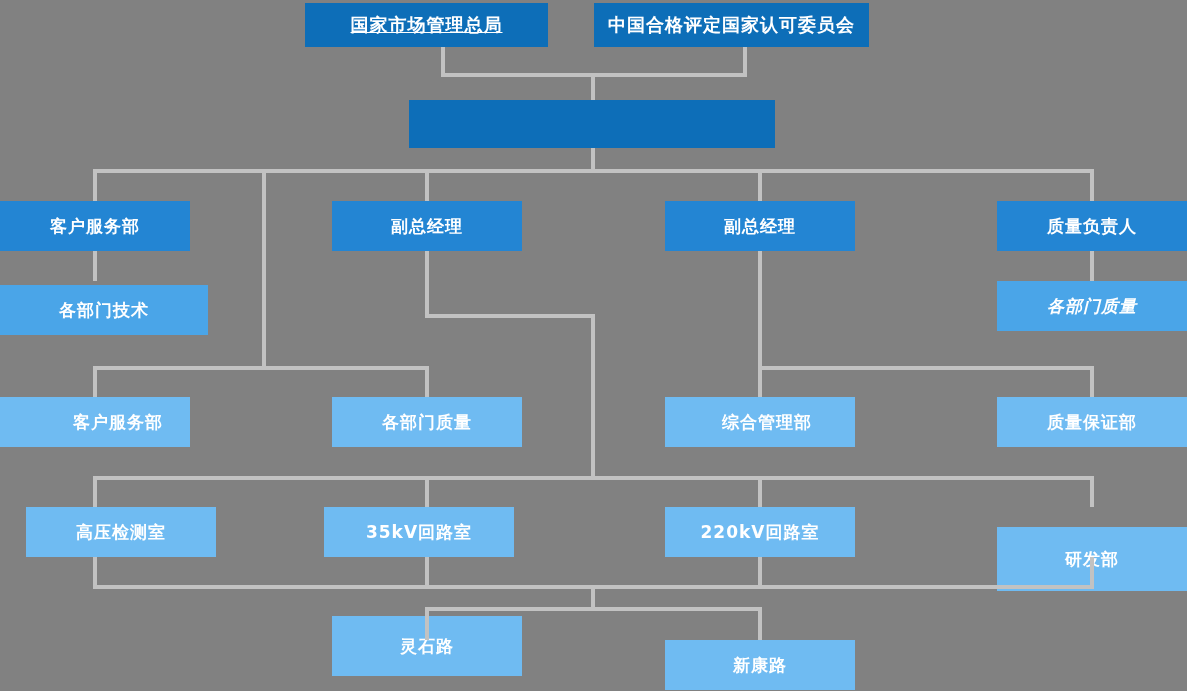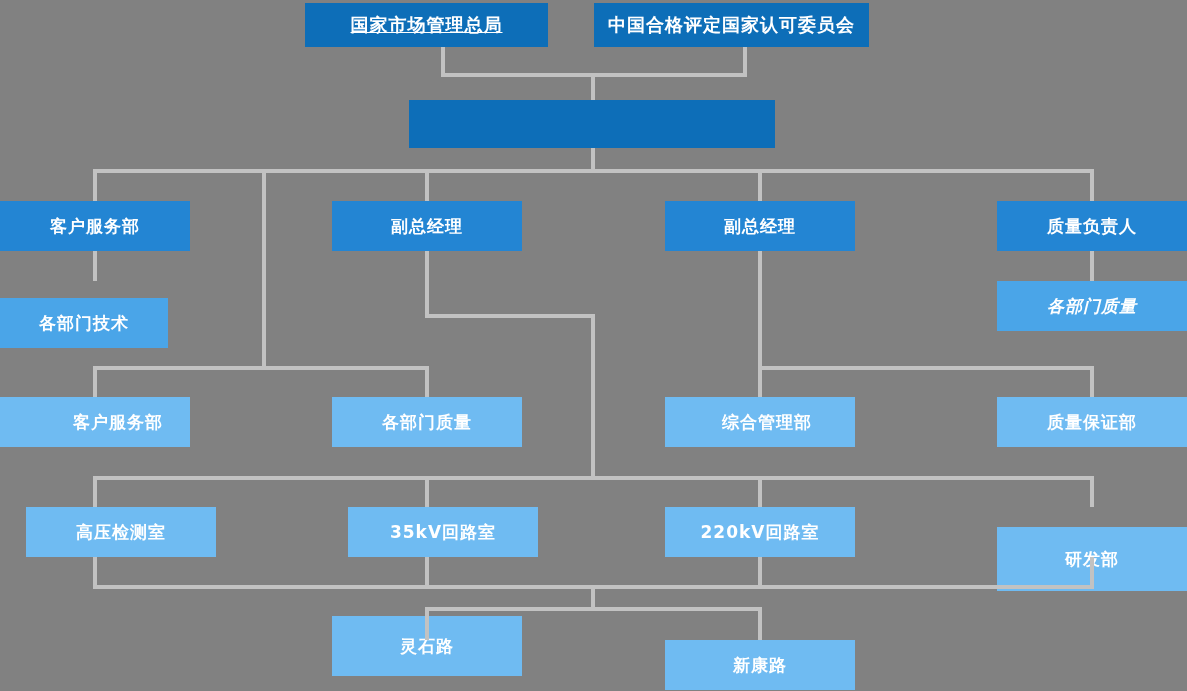--- a/index.html
+++ b/index.html
@@ -42,30 +42,30 @@
 <div class="node top c-dark" style="left:305px;  top:3px;   width:243px; height:44px;text-decoration:underline;">国家市场管理总局</div>
 <div class="node top c-dark" style="left:594px;  top:3px;   width:275px; height:44px;">中国合格评定国家认可委员会</div>
 
 <div class="node c-dark" style="left:409px;  top:100px; width:366px; height:48px;"></div>
 
 <div class="node c-medium" style="left:0px;    top:201px; width:190px; height:50px;">客户服务部</div>
 <div class="node c-medium" style="left:332px;  top:201px; width:190px; height:50px;">副总经理</div>
 <div class="node c-medium" style="left:665px;  top:201px; width:190px; height:50px;">副总经理</div>
 <div class="node c-medium" style="left:997px;  top:201px; width:190px; height:50px;">质量负责人</div>
 
-<div class="node c-light" style="left:0px;    top:298px; width:168px; height:50px;">各部门技术</div>
+<div class="node c-light" style="left:0px;    top:285px; width:208px; height:50px;">各部门技术</div>
 <div class="node c-light" style="left:997px;  top:281px; width:190px; height:50px;font-style:italic;">各部门质量</div>
 
 <div class="node c-lighter" style="left:0px;    top:397px; width:190px; height:50px;padding-left:46px;">客户服务部</div>
 <div class="node c-lighter" style="left:332px;  top:397px; width:190px; height:50px;">各部门质量</div>
 <div class="node c-lighter" style="left:665px;  top:397px; width:190px; height:50px;padding-left:14px;">综合管理部</div>
 <div class="node c-lighter" style="left:997px;  top:397px; width:190px; height:50px;">质量保证部</div>
 
 <div class="node c-lighter" style="left:0px;    top:507px; width:190px; height:50px;margin-left:26px;">高压检测室</div>
-<div class="node c-lighter" style="left:348px;  top:507px; width:190px; height:50px;">35kV回路室</div>
+<div class="node c-lighter" style="left:324px;  top:507px; width:190px; height:50px;">35kV回路室</div>
 <div class="node c-lighter" style="left:665px;  top:507px; width:190px; height:50px;text-align:center;">220kV回路室</div>
 <div class="node c-lighter" style="left:997px;  top:527px; width:190px; height:64px;">研发部</div>
 
 <div class="node c-lighter" style="left:332px;  top:616px; width:190px; height:60px;">灵石路</div>
 <div class="node c-lighter" style="left:665px;  top:640px; width:190px; height:50px;">新康路</div>
 
 <div class="line" style="left: 441px; top: 47px; width: 4px; height: 30px;"></div>
 <div class="line" style="left: 743px; top: 47px; width: 4px; height: 30px;"></div>
 <div class="line" style="left: 441px; top: 73px; width: 306px; height: 4px;"></div>
 <div class="line" style="left: 591px; top: 73px; width: 4px; height: 27px;"></div>

